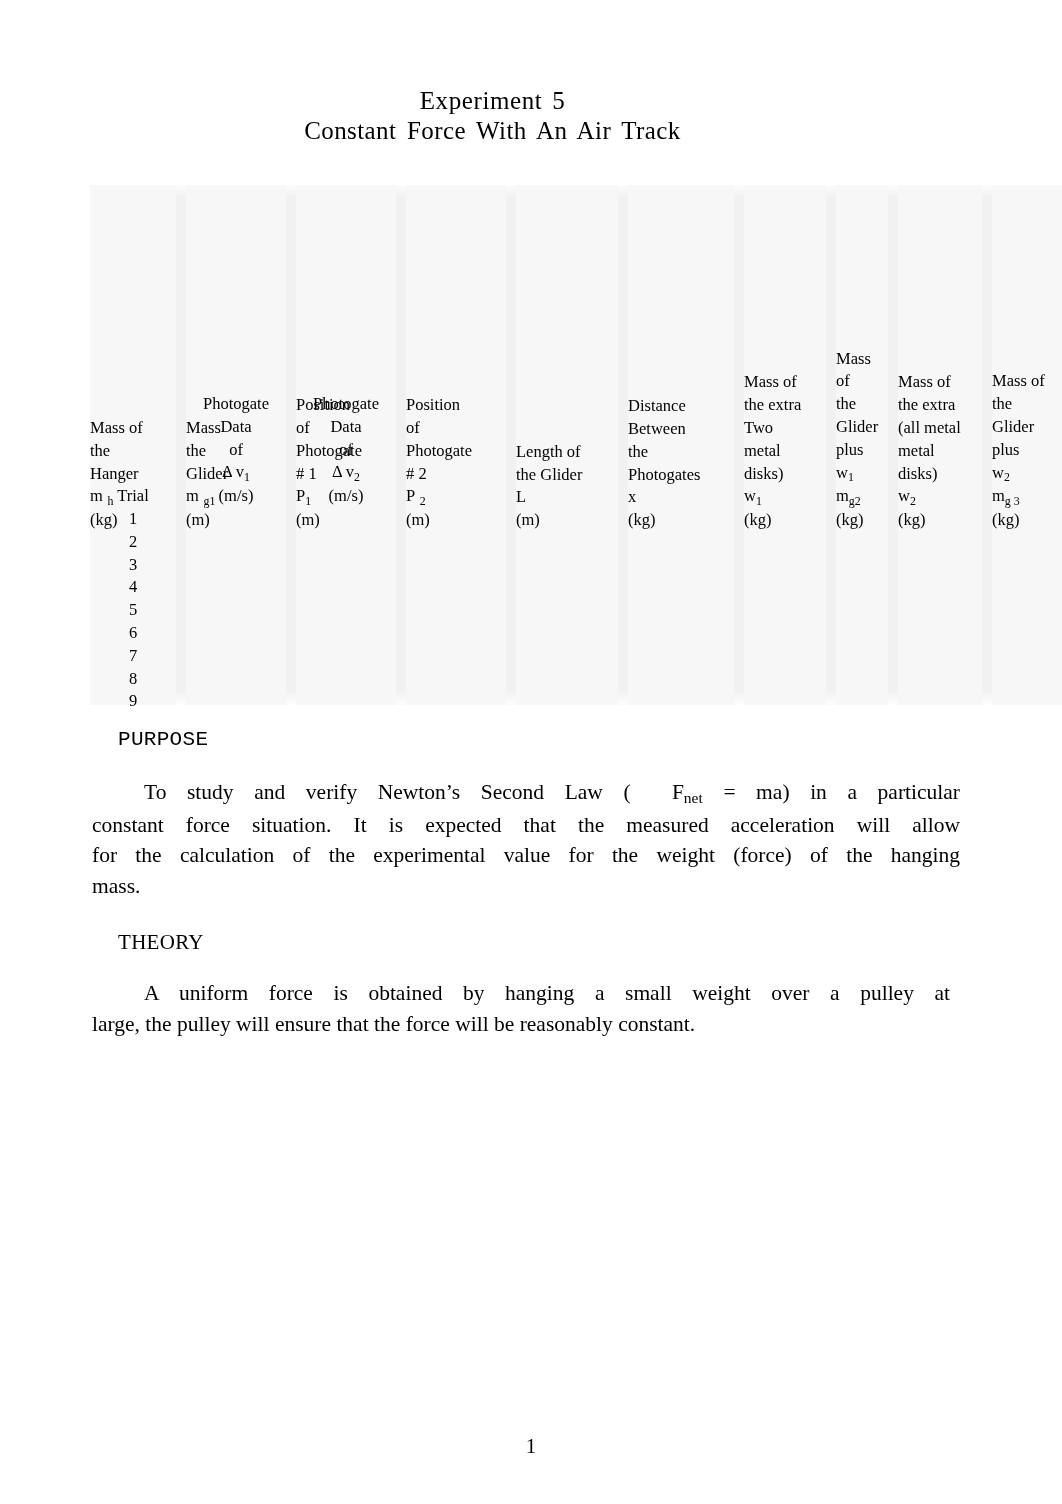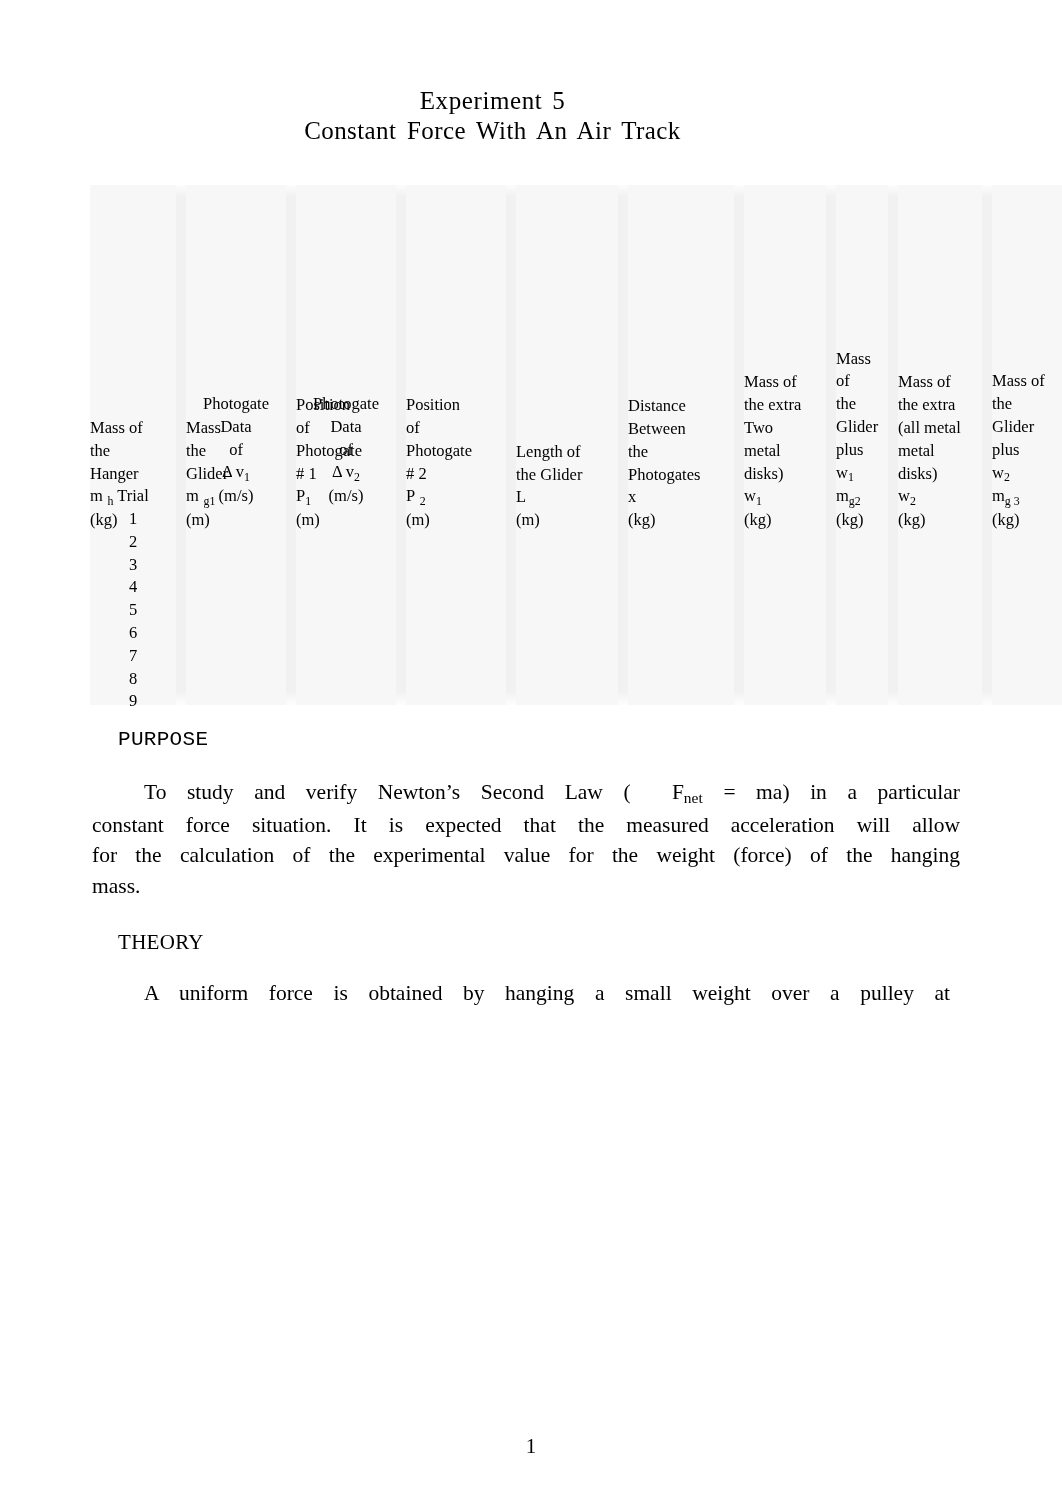--- a/index.html
+++ b/index.html
@@ -319,17 +319,18 @@
     <span class="jline spread"><span class="indent"></span><span>To study and verify Newton’s Second Law (</span>&nbsp;&nbsp;<span><span>F</span><sub>net</sub>&nbsp;<span>=  ma</span></span><span>) in a particular</span></span>
     <span class="jline spread">constant force situation. It is expected that the measured acceleration will allow</span>
     <span class="jline spread">for the calculation of the experimental value for the weight (force) of the hanging</span>
     <span class="jline">mass.</span>
   </div>
 
   <div class="section-head theory-head">THEORY</div>
 
   <div class="para theory-body">
     <span class="jline spread"><span class="indent"></span><span>A uniform force is obtained by hanging a small weight over a pulley at</span></span>
+    <span class="jline">large, the pulley will ensure that the force will be reasonably constant.</span>
   </div>
 
   <div class="page-number">1</div>
 
 </div>
 
 </body></html>

